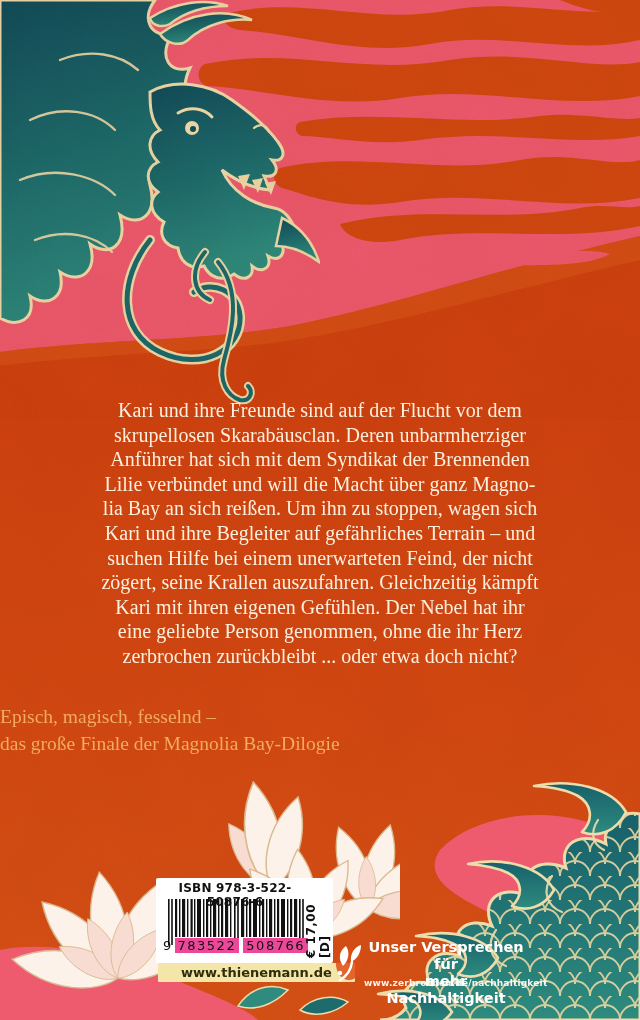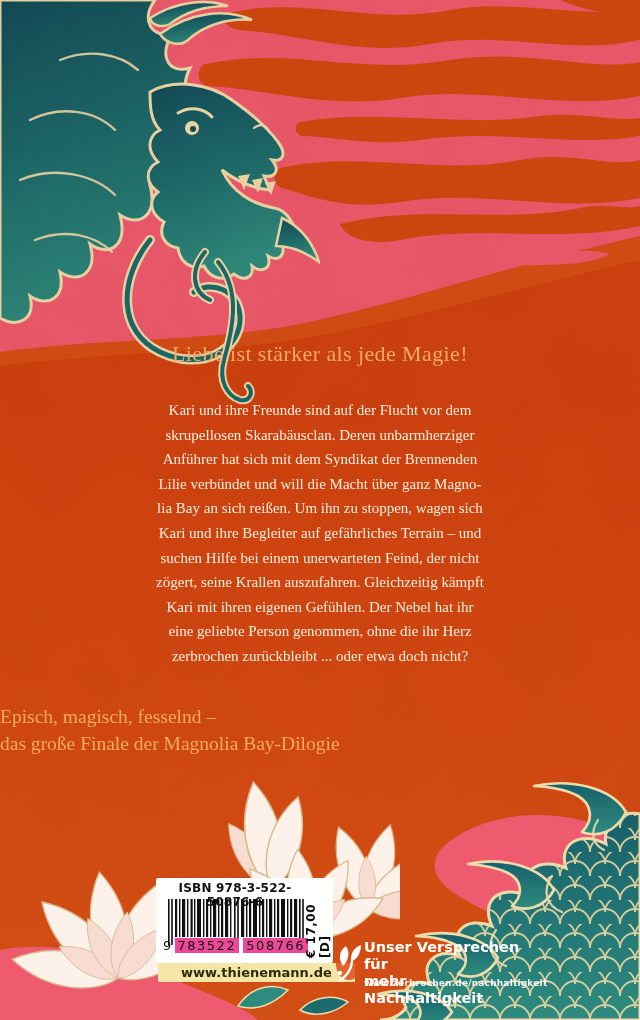--- a/index.html
+++ b/index.html
@@ -16,21 +16,21 @@
   
   .tagline{
     position:absolute;left:0;top:341px;width:640px;
     text-align:center;
     font-size:22px;letter-spacing:.4px;
     color:#f2ab62;
   }
   .blurb{
     position:absolute;left:60px;top:398px;width:520px;
     text-align:center;white-space:pre-line;
-    font-size:15px;line-height:24.6px;
+    font-size:20px;line-height:24.6px;
     color:#fcefdd;
   }
   .praise{
     position:absolute;left:0;top:703px;width:640px;
     font-size:19.5px;line-height:27px;
     color:#f2ab62;
   }
   .praise .italic{}
 
   
@@ -70,21 +70,21 @@
   }
 
   
   .sustain{
     position:absolute;left:332px;top:937px;width:200px;
     font-family:"DejaVu Sans",sans-serif;color:#ffffff;
   }
   .sustain .leaf{position:absolute;left:4px;top:5px;}
   .sustain .stext{
     position:absolute;left:32px;top:2px;width:164px;
-    text-align:left;
+    text-align:center;
     font-size:14.5px;line-height:17px;font-weight:bold;
   }
   .sustain .surl{
     position:absolute;left:32px;top:41px;width:164px;
     text-align:center;
     font-size:9px;font-weight:bold;letter-spacing:.2px;
     opacity:.92;
   }
 </style>
 </head>
@@ -161,21 +161,20 @@
         </filter>
       <filter id="blotch">
           <feTurbulence type="fractalNoise" baseFrequency="0.012" numOctaves="3"></feTurbulence>
         <feColorMatrix type="matrix" values="0 0 0 0 0.45  0 0 0 0 0.15  0 0 0 0 0.05  0 0 0 0.18 0"></feColorMatrix>
         </filter>
     </defs>
     <rect width="640" height="1020" filter="url(#blotch)"></rect>
     <rect width="640" height="1020" filter="url(#grain)"></rect>
   </svg>
 
-  <div class="tagline">Liebe ist stärker als jede Magie!</div>
   <div class="blurb">Kari und ihre Freunde sind auf der Flucht vor dem
 skrupellosen Skarabäusclan. Deren unbarmherziger
 Anführer hat sich mit dem Syndikat der Brennenden
 Lilie verbündet und will die Macht über ganz Magno-
 lia Bay an sich reißen. Um ihn zu stoppen, wagen sich
 Kari und ihre Begleiter auf gefährliches Terrain – und
 suchen Hilfe bei einem unerwarteten Feind, der nicht
 zögert, seine Krallen auszufahren. Gleichzeitig kämpft
 Kari mit ihren eigenen Gefühlen. Der Nebel hat ihr
 eine geliebte Person genommen, ohne die ihr Herz

